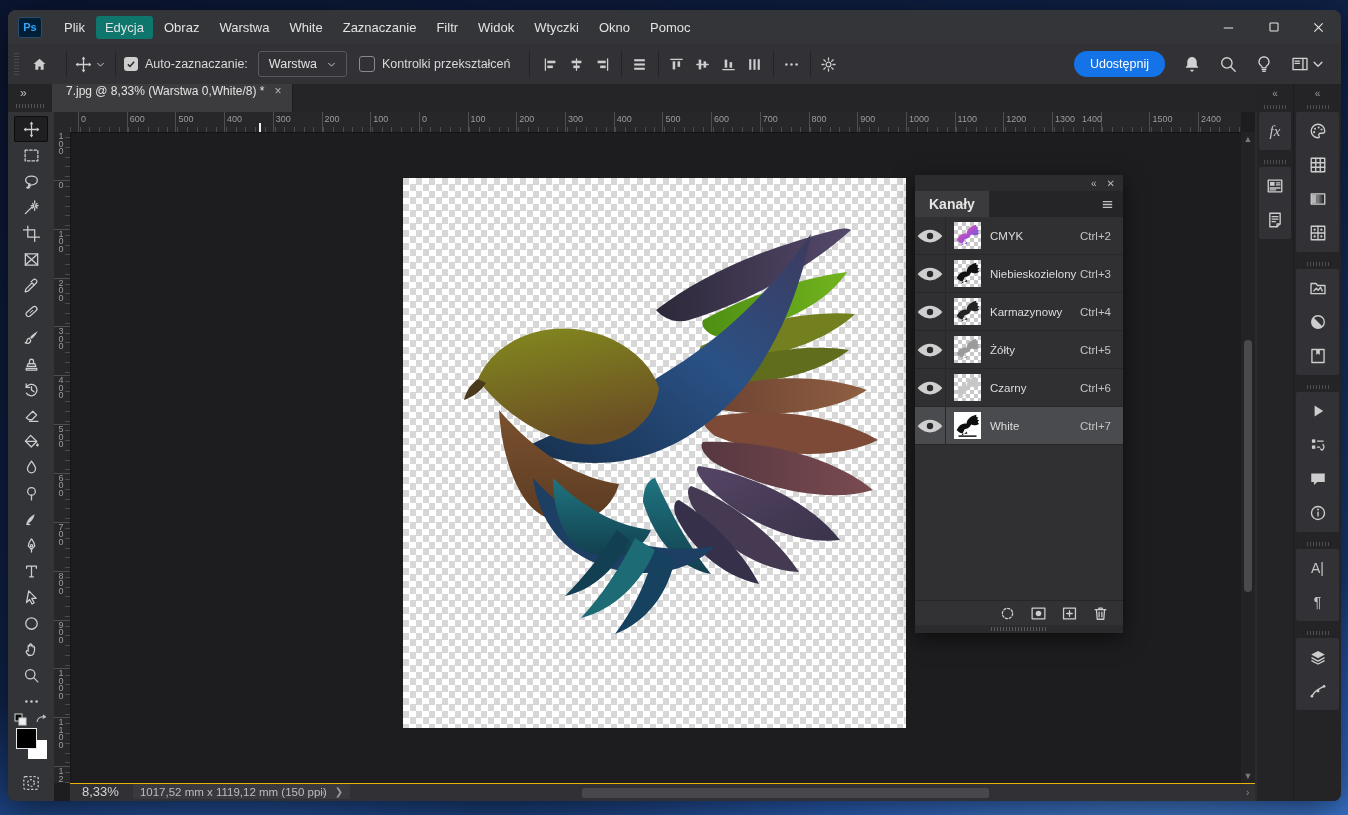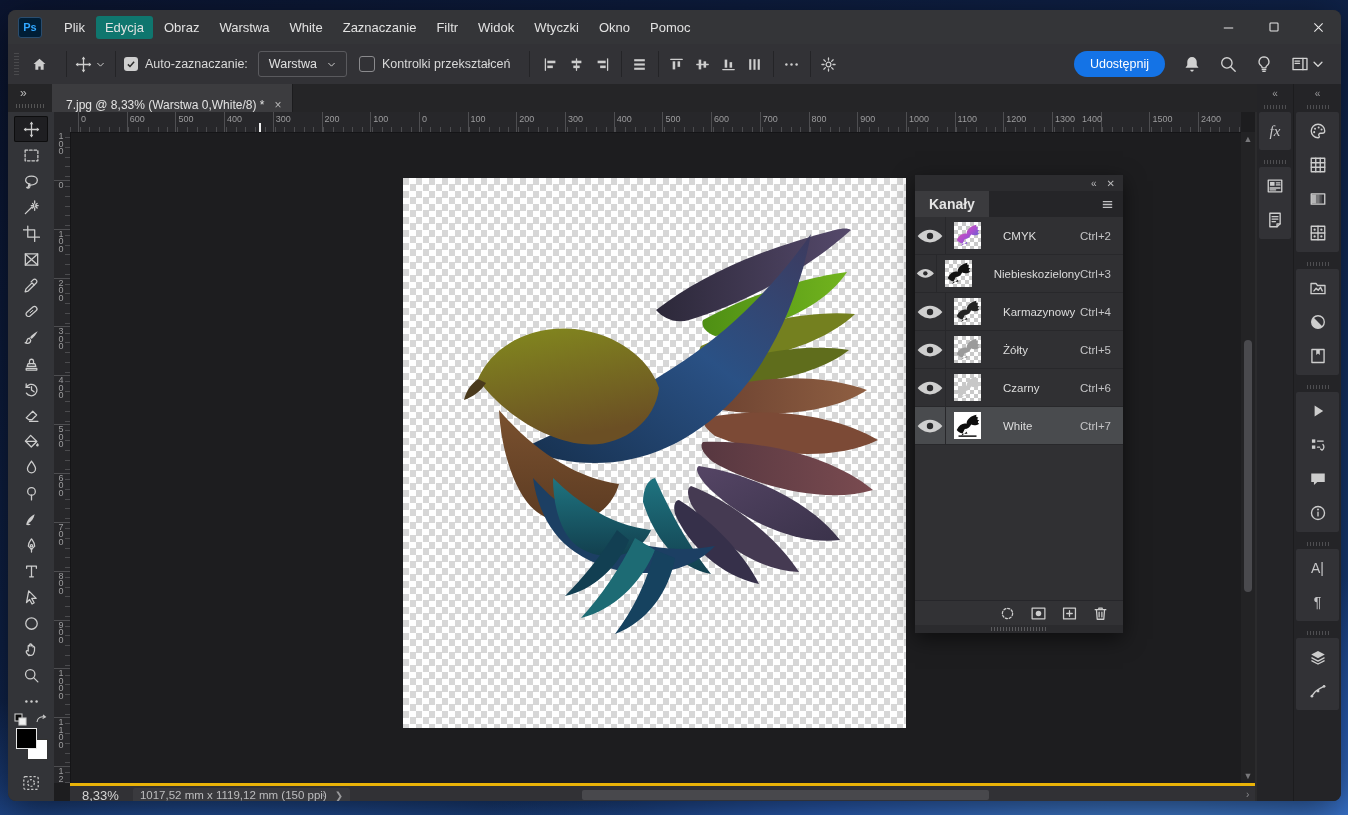--- a/index.html
+++ b/index.html
@@ -41,21 +41,21 @@
   .opt-label{color:#d9d9d9;font-size:12.5px;margin-right:10px;white-space:nowrap;}
   .dropdown{display:flex;align-items:center;gap:8px;border:1px solid #5a5a5e;border-radius:3px;height:24px;padding:0 8px 0 10px;font-size:12.5px;color:#e0e0e0;margin-right:12px;}
   .alignbtn{width:26px;height:26px;display:flex;align-items:center;justify-content:center;color:#9d9d9f;}
   .share-btn{margin-left:auto;background:#1473e6;color:#fff;border-radius:13px;height:26px;padding:0 16px;display:flex;align-items:center;font-size:12.5px;}
   .tb-icon{margin-left:18px;color:#d2d2d2;display:flex;align-items:center;}
   .tb-icon svg{width:18px;height:18px;}
   
   .tabstrip{left:0;top:74px;width:1249px;height:28px;background:#252527;}
   .expand2{position:absolute;left:12px;top:2px;color:#b8b8b8;font-size:12px;letter-spacing:-1px;}
   .tabgrip{position:absolute;left:8px;top:20px;width:28px;height:4px;background:repeating-linear-gradient(90deg,#555 0 1px,transparent 1px 3px);}
-  .doc-tab{position:absolute;left:44px;top:0;height:28px;background:#3c3c3f;display:flex;align-items:flex-end;padding:0 10px 0 14px;gap:10px;font-size:12px;color:#e3e3e3;border-right:1px solid #1c1c1e;}
+  .doc-tab{position:absolute;left:44px;top:0;height:28px;background:#3c3c3f;display:flex;align-items:flex-start;padding:0 10px 0 14px;gap:10px;font-size:12px;color:#e3e3e3;border-right:1px solid #1c1c1e;}
   .doc-tab .x{color:#b5b5b5;font-size:12px;}
   
   .tooldock{left:0;top:102px;width:46px;height:689px;background:#333438;border-right:1px solid #1d1d1f;}
   .tool{width:34px;height:26px;margin:0 auto;display:flex;align-items:center;justify-content:center;color:#cdcdcd;border-radius:2px;}
   .tool.selected{background:#1f1f22;box-shadow:inset 0 0 0 1px #0d0d0e;color:#e8e8e8;}
   .swatch-mini{position:absolute;left:5px;top:600px;width:36px;height:16px;color:#c9c9c9;}
   .swatches{position:absolute;left:8px;top:616px;width:34px;height:34px;}
   .sw-b{position:absolute;left:0;top:0;width:19px;height:19px;background:#000;border:1.5px solid #e8e8e8;z-index:2;}
   .sw-w{position:absolute;left:11px;top:11px;width:19px;height:19px;background:#fff;border:1px solid #333;}
   
@@ -75,41 +75,41 @@
     background:repeating-conic-gradient(#ffffff 0% 25%, #d7d7d7 25% 50%) 0 0/13px 13px;}
   .logo-text{position:absolute;left:0;top:434px;width:100%;text-align:center;
     font-family:"DejaVu Sans",sans-serif;font-weight:bold;font-size:45px;letter-spacing:7px;
     background:repeating-conic-gradient(#4fae80 0% 25%, #3f9c70 25% 50%) 0 0/13px 13px;
     -webkit-background-clip:text;background-clip:text;color:transparent;}
   
   .vscroll{left:1187px;top:20px;width:14px;height:651px;background:#232325;}
   .vthumb{position:absolute;left:3px;top:208px;width:8px;height:252px;background:#4a4a4e;border-radius:4px;}
   .scr-arrow{position:absolute;width:14px;text-align:center;color:#77777a;font-size:9px;}
   
-  .statusbar{left:16px;top:671px;width:1185px;height:18px;background:#313135;border-top:3px solid #eab308;display:flex;align-items:center;}
+  .statusbar{left:16px;top:671px;width:1185px;height:18px;background:#313135;border-top:1px solid #eab308;display:flex;align-items:flex-start;}
   .zoom-ro{margin-left:12px;font-size:13px;color:#d5d5d5;}
   .docinfo{margin-left:14px;background:#3a3a3e;border-radius:2px;height:15px;display:flex;align-items:center;padding:0 7px;font-size:11.5px;color:#bdbdbf;gap:8px;}
   .docinfo .chev{color:#9a9a9c;font-size:10px;}
   .hsb{position:absolute;left:512px;top:4px;width:407px;height:10px;background:#48484c;border-radius:2px;}
   .hsb-arrow{position:absolute;top:3px;color:#8a8a8d;font-size:10px;line-height:12px;}
   
   .chpanel{left:907px;top:165px;width:208px;background:#323235;box-shadow:0 6px 20px rgba(0,0,0,.55);z-index:5;}
   .ch-head{height:16px;background:#2c2c2f;display:flex;align-items:center;justify-content:flex-end;gap:10px;padding-right:8px;color:#b9b9bb;font-size:10px;}
   .ch-tabs{height:26px;background:#252528;display:flex;align-items:stretch;}
   .ch-tab{background:#3b3b3e;padding:0 14px;display:flex;align-items:center;font-size:14px;color:#e4e4e4;font-weight:bold;}
   .ch-menu{margin-left:auto;display:flex;align-items:center;padding-right:8px;color:#c2c2c4;}
   .ch-rows{background:#303033;}
   .ch-row{height:37px;display:flex;align-items:center;border-bottom:1px solid #28282b;}
   .ch-row.selected{background:#494b4e;}
   .eye-cell{width:30px;display:flex;align-items:center;justify-content:center;border-right:1px solid #28282b;align-self:stretch;color:#cfcfcf;}
   .thumb{width:27px;height:27px;margin-left:8px;flex:none;
     background:repeating-conic-gradient(#ffffff 0% 25%, #c9c9c9 25% 50%) 0 0/8px 8px;position:relative;overflow:hidden;}
   .thumb.white-bg{background:#fff;}
   .thumb svg{position:absolute;inset:0;width:100%;height:100%;}
-  .ch-label{margin-left:22px;font-size:11.5px;color:#dcdcdc;}
+  .ch-label{margin-left:9px;font-size:11.5px;color:#dcdcdc;}
   .ch-short{margin-left:auto;margin-right:12px;font-size:11.5px;color:#c4c4c6;}
   .ch-spacer{height:155px;background:#303033;}
   .ch-footer{height:24px;background:#323235;border-top:1px solid #26262a;display:flex;align-items:center;justify-content:flex-end;gap:14px;padding-right:14px;color:#c2c2c4;}
   .ch-grip{height:8px;background:#2b2b2e;display:flex;align-items:center;justify-content:center;}
   .ch-grip i{display:block;width:56px;height:4px;background:repeating-linear-gradient(90deg,#5a5a5d 0 1px,transparent 1px 3px);}
   
   .rightdock{left:1249px;top:74px;width:84px;height:717px;background:#242427;}
   .dockcol{position:absolute;top:0;height:100%;}
   .colA{left:0;width:36px;border-right:1px solid #1c1c1e;}
   .colB{left:37px;width:47px;}

